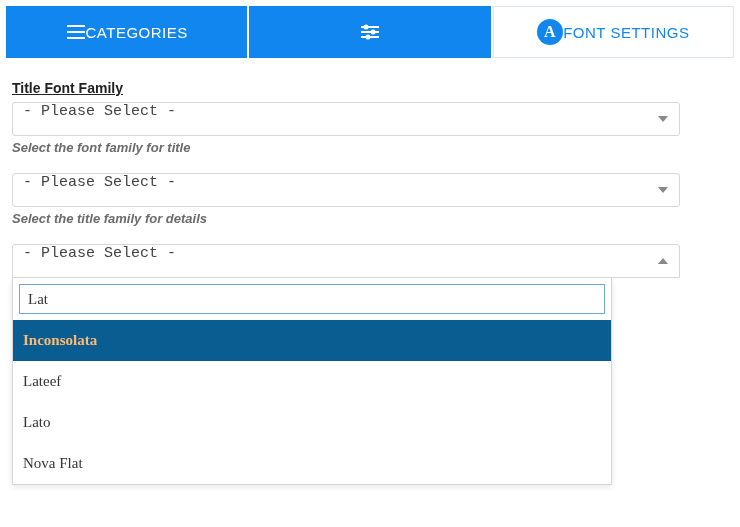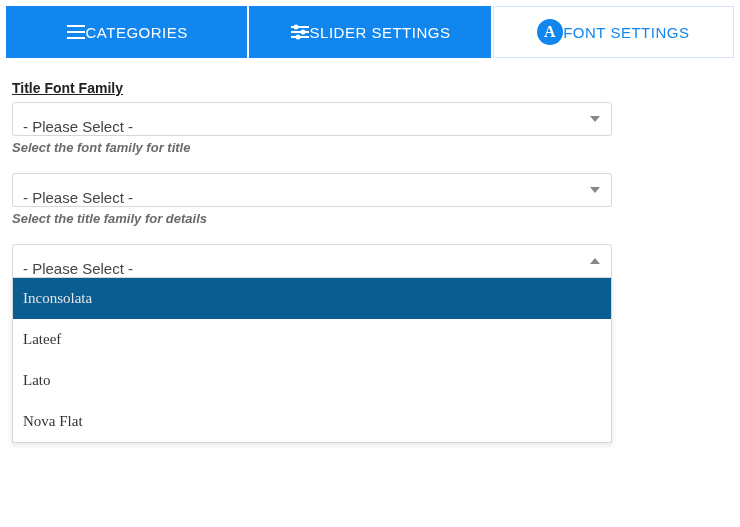--- a/index.html
+++ b/index.html
@@ -52,26 +52,26 @@
     margin-bottom: 6px;
     display:block;
     text-decoration:underline;
   }
   .select {
     position: relative;
     border: 1px solid #d7d7d7;
     border-radius: 3px;
     height: 34px;
     display:flex;
-    align-items:flex-end;
+    align-items:flex-start;
     padding: 0 10px;
-    font-family: Liberation Sans, sans-serif;
+    font-family: Liberation Mono, monospace;
     font-size: 15px;
     color: #444;
-    width: 600px;
+    width: 668px;
     cursor: pointer;
     background:#fff;
   }
   .select .caret {
     position:absolute;
     right:8px; top:50%;
     transform: translateY(-50%);
     width: 16px; height:16px;
     display:flex; align-items:center; justify-content:center;
   }
@@ -106,21 +106,22 @@
   }
   .option {
     padding: 12px 10px;
     font-family: Georgia, 'Times New Roman', serif;
     font-size:15px;
     color:#333;
     cursor:pointer;
   }
   .option.highlight {
     background:#0a5d91;
-    color:#e5e5e5;
+    color:#fdba74;
+    font-weight:bold;
   }
 </style>
 </head>
 <body>
 
 <div class="tabs">
   <div class="tab">
     <span class="icon-wrap">
       <svg width="18" height="14" viewBox="0 0 18 14">
           <rect x="0" y="0" width="18" height="2" fill="#fff"></rect>
@@ -134,21 +135,20 @@
     <span class="icon-wrap">
       <svg width="18" height="16" viewBox="0 0 18 16">
           <line x1="0" y1="3" x2="18" y2="3" stroke="#fff" stroke-width="2"></line>
           <circle cx="5" cy="3" r="2.5" fill="#fff"></circle>
           <line x1="0" y1="8" x2="18" y2="8" stroke="#fff" stroke-width="2"></line>
           <circle cx="12" cy="8" r="2.5" fill="#fff"></circle>
           <line x1="0" y1="13" x2="18" y2="13" stroke="#fff" stroke-width="2"></line>
           <circle cx="7" cy="13" r="2.5" fill="#fff"></circle>
         </svg>
     </span>
-    <span>SLIDER SETTINGS</span>
   </div>
   <div class="tab active">
     <span class="icon-wrap circle">
       <svg width="26" height="26" viewBox="0 0 26 26">
           <text x="13" y="18" text-anchor="middle" font-family="Georgia,serif" font-size="16" font-weight="bold" fill="#fff">A</text>
         </svg>
     </span>
     <span>FONT SETTINGS</span>
   </div>
 </div>
@@ -183,20 +183,23 @@
   <div class="field" style="margin-bottom:0;">
     <div class="select" style="border-bottom-left-radius:0;border-bottom-right-radius:0;">
       <span>- Please Select -</span>
       <span class="caret">
         <svg width="10" height="6" viewBox="0 0 10 6">
             <polygon points="0,6 10,6 5,0"></polygon>
           </svg>
       </span>
     </div>
     <div class="dropdown">
+      <div class="search-wrap">
+        <input class="search-input" value="Lat" style="">
+      </div>
       <div class="option highlight">Inconsolata</div>
       <div class="option">Lateef</div>
       <div class="option">Lato</div>
       <div class="option">Nova Flat</div>
     </div>
   </div>
 
 </div>
 
 </body></html>

